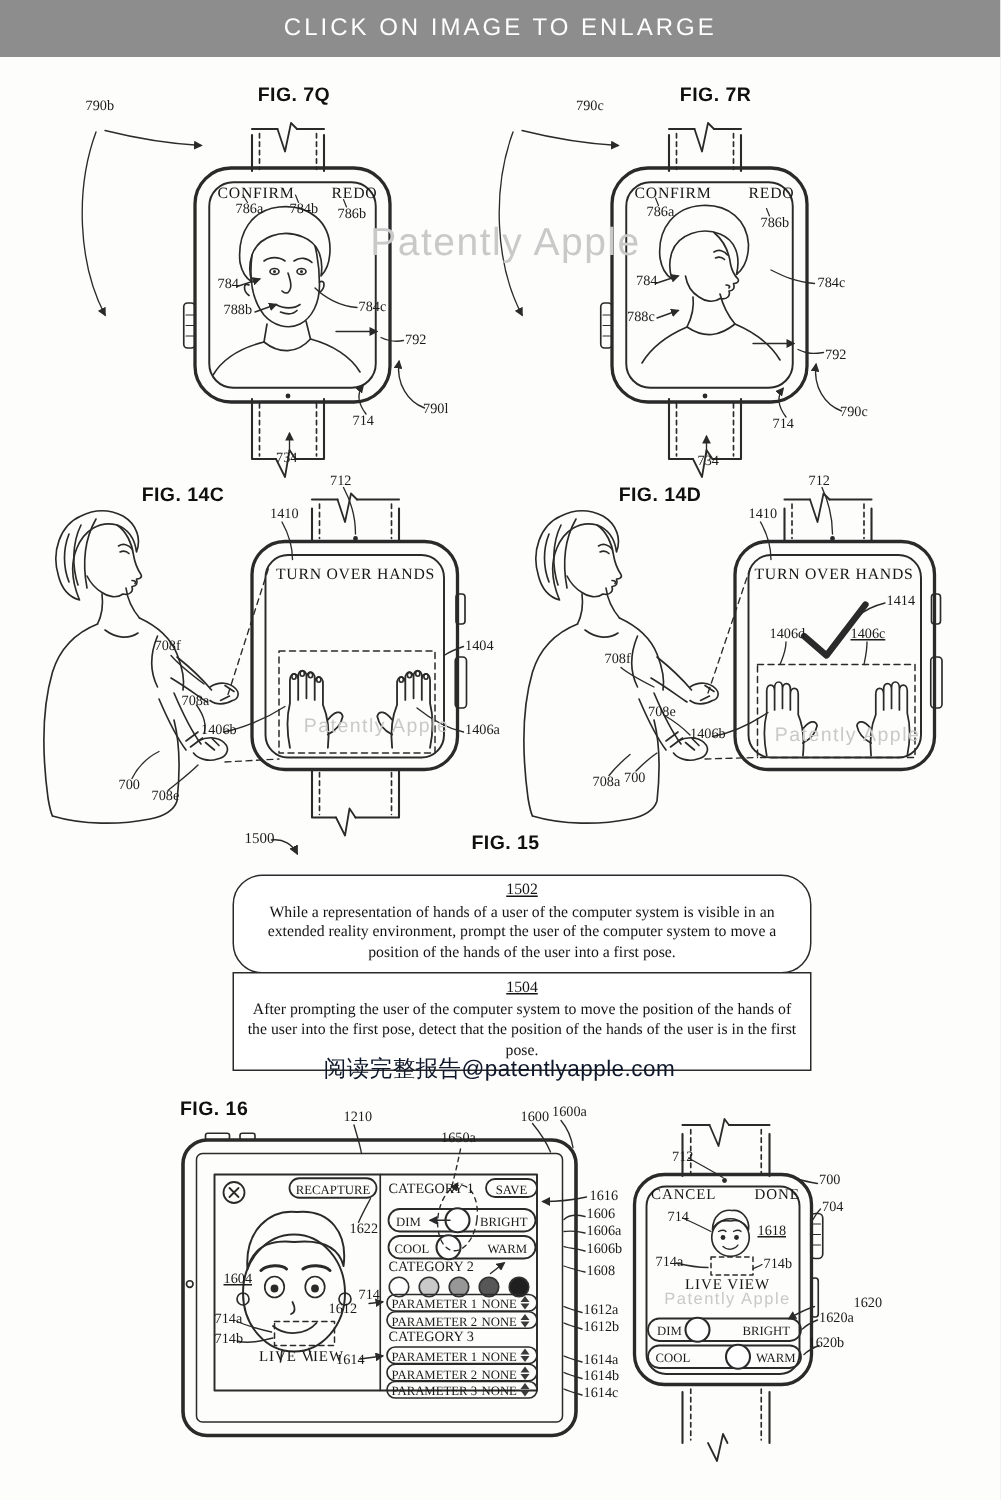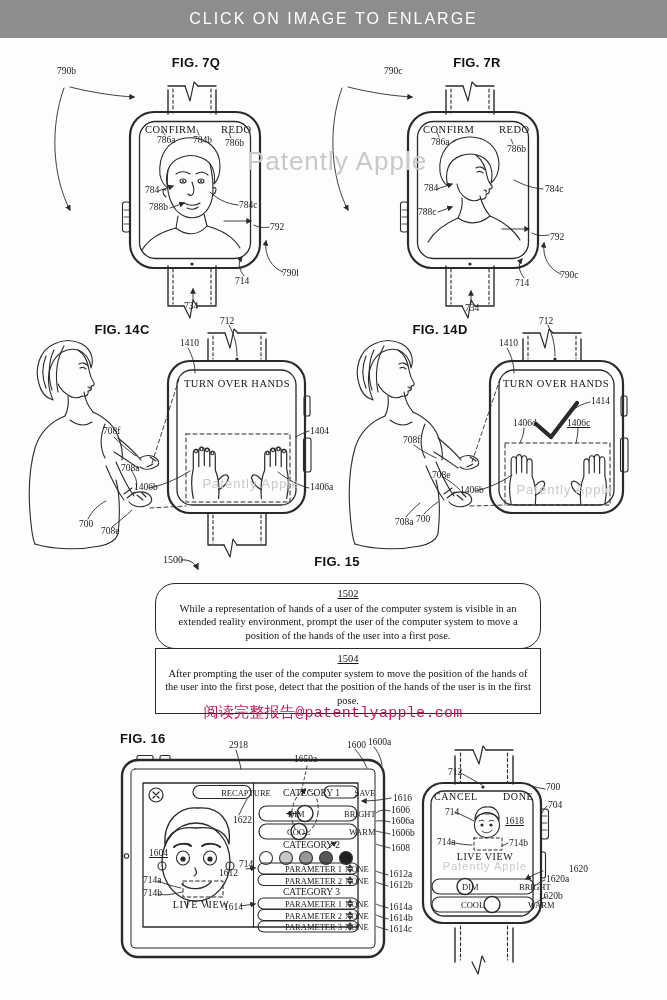--- a/index.html
+++ b/index.html
@@ -9,25 +9,25 @@
           display:flex;align-items:center;justify-content:center;
           font-family:"Liberation Sans",sans-serif;font-size:16px;letter-spacing:2px;color:#fff;}
   svg.art{position:absolute;left:0;top:0;}
   .lbl{position:absolute;font:9.5px "Liberation Serif",serif;color:#1b1b1b;white-space:nowrap;line-height:1;}
   .ctr{transform:translateX(-50%);}
   .figtitle{font:bold 13px "Liberation Sans",sans-serif;color:#101010;letter-spacing:.3px;}
   .scr{font:10px "Liberation Serif",serif;letter-spacing:.6px;color:#161616;}
   .scrbig{font:10.5px "Liberation Serif",serif;letter-spacing:.5px;color:#161616;}
   .wm{color:#c9c9c9;font-family:"Liberation Sans",sans-serif;letter-spacing:1px;}
   .und{text-decoration:underline;text-align:right;}
-  .sm{font-size:8.5px;margin-left:24px;}
+  .sm{font-size:8.5px;}
   .flowbox{position:absolute;left:155px;width:368px;border:1.3px solid #2a2a2a;background:#fff;
            text-align:center;font:10.5px "Liberation Serif",serif;color:#141414;line-height:1.3;padding:3px 8px 5px;}
   .flowbox .bid{display:block;text-decoration:underline;margin-bottom:1px;}
-  .zh{position:absolute;font-family:Liberation Mono, monospace;font-size:15px;color:#be185d;letter-spacing:.3px;}
+  .zh{position:absolute;font-family:Liberation Sans, sans-serif;font-size:15px;color:#0f172a;letter-spacing:.3px;}
   .ud{position:absolute;width:7px;height:9px;}
   .ud::before,.ud::after{content:"";position:absolute;left:0;border-left:3.5px solid transparent;border-right:3.5px solid transparent;}
   .ud::before{top:0;border-bottom:4px solid #3a3a3a;}
   .ud::after{bottom:0;border-top:4px solid #3a3a3a;}
 </style>
 </head>
 <body>
 
 <div id="canvas">
 
@@ -356,21 +356,21 @@
     <span class="bid">1502</span>
     <span>While a representation of hands of a user of the computer system is visible in an extended reality environment, prompt the user of the computer system to move a position of the hands of the user into a first pose.</span>
   </div>
   <div class="flowbox" style="top:648px;">
     <span class="bid">1504</span>
     <span>After prompting the user of the computer system to move the position of the hands of the user into the first pose, detect that the position of the hands of the user is in the first pose.</span>
   </div>
   <div class="zh ctr" style="left:333px;top:703px;">阅读完整报告@patentlyapple.com</div>
 
   <div class="lbl figtitle" style="left:120px;top:731px;">FIG. 16</div>
-  <div class="lbl" style="left:229px;top:741px;">2918</div>
+  <div class="lbl" style="left:229px;top:741px;">1210</div>
   <div class="lbl" style="left:294px;top:755px;">1650a</div>
   <div class="lbl" style="left:347px;top:741px;">1600</div>
   <div class="lbl" style="left:368px;top:738px;">1600a</div>
   <div class="lbl" style="left:393px;top:794px;">1616</div>
   <div class="lbl" style="left:391px;top:806px;">1606</div>
   <div class="lbl" style="left:391px;top:817px;">1606a</div>
   <div class="lbl" style="left:391px;top:829px;">1606b</div>
   <div class="lbl" style="left:391px;top:844px;">1608</div>
   <div class="lbl" style="left:389px;top:870px;">1612a</div>
   <div class="lbl" style="left:389px;top:881px;">1612b</div>

